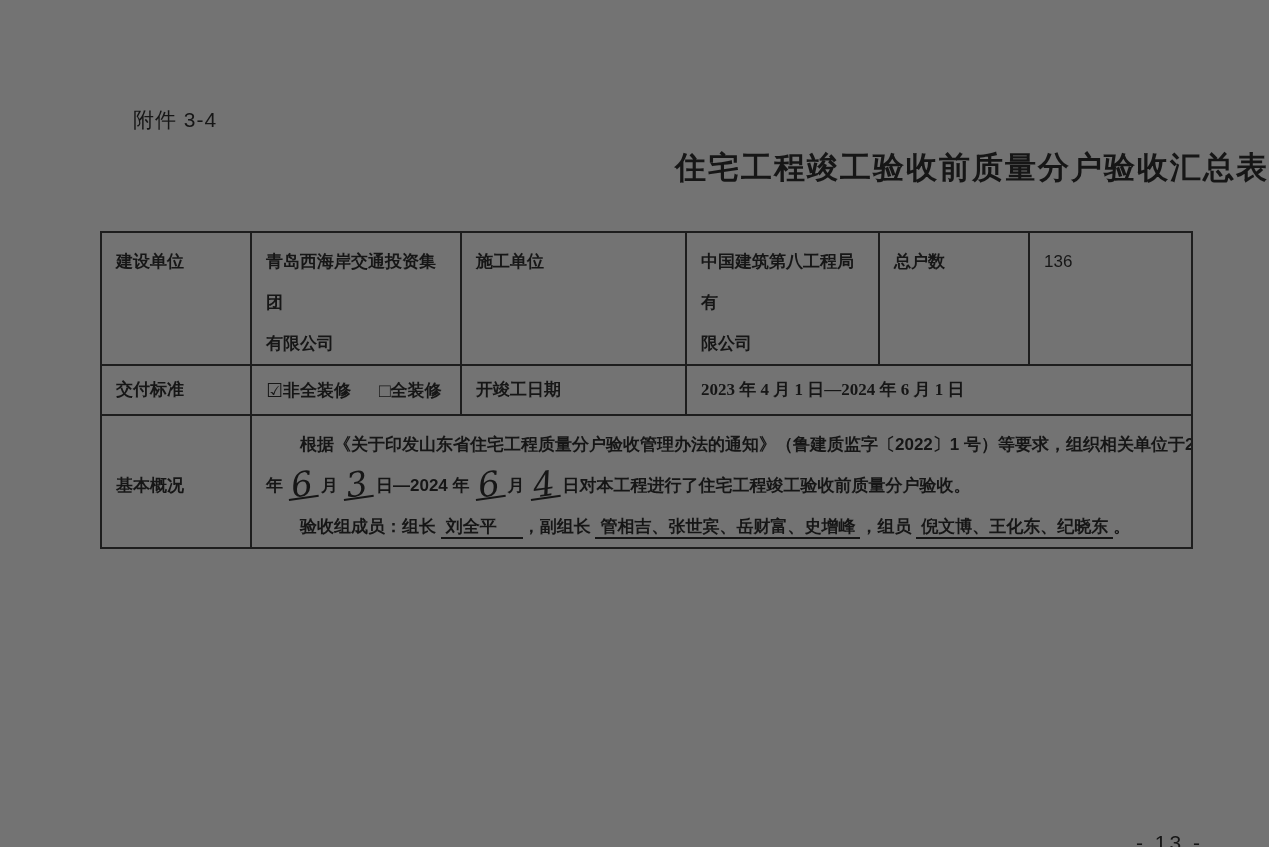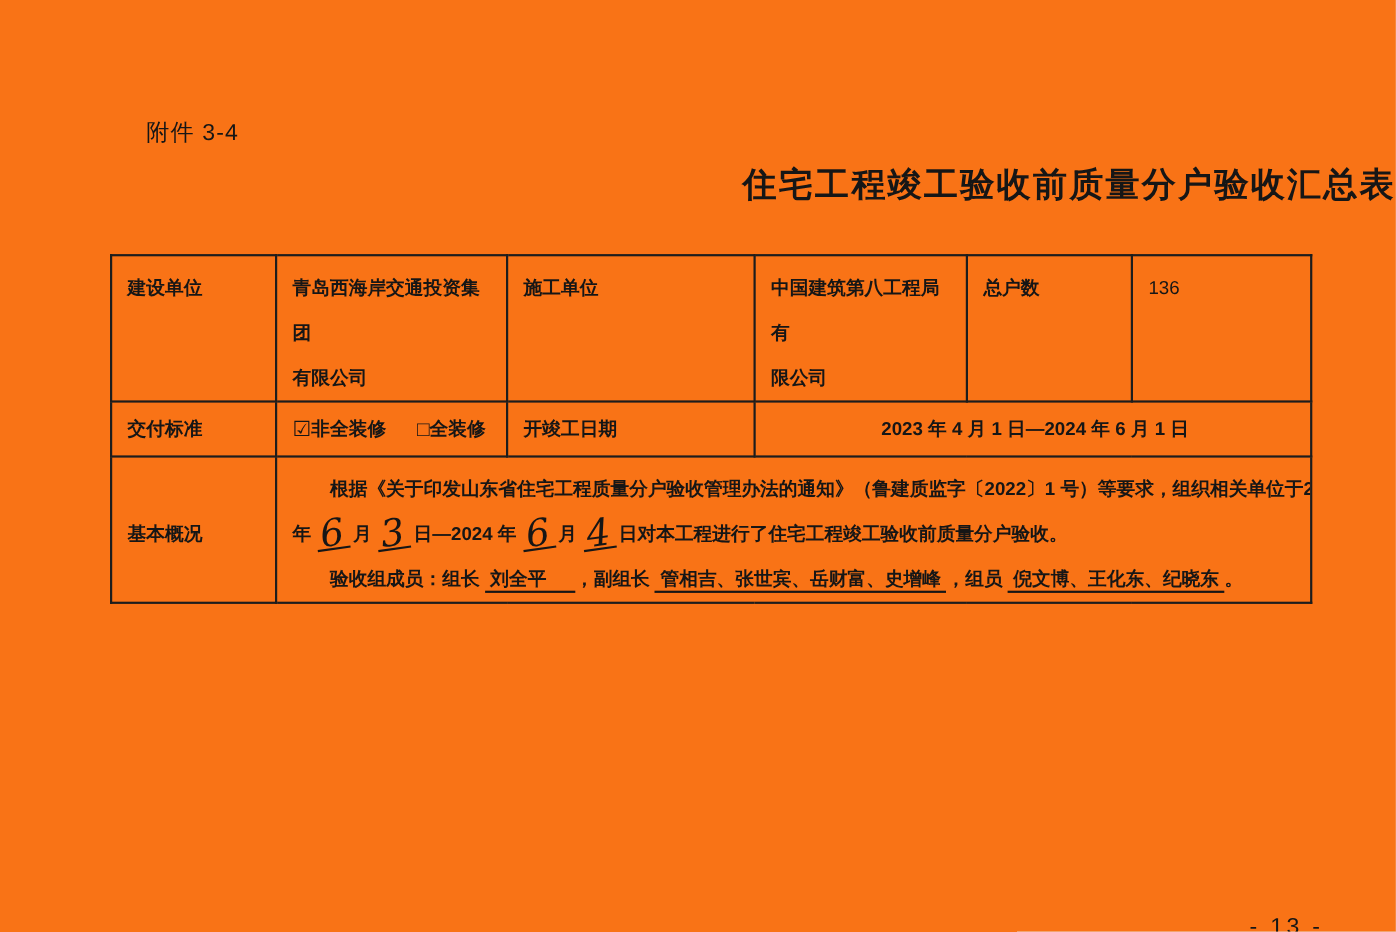--- a/index.html
+++ b/index.html
@@ -1,19 +1,19 @@
 <!DOCTYPE html>
 <html><head>
 <meta charset="utf-8">
 <style>
   html,body{margin:0;padding:0;background:#e8e8e8;}
   .page{
     position:relative;
     width:1269px;height:847px;
-    background:#f97316;
+    background:#737373;
     overflow:hidden;
     font-family:"Liberation Sans","DejaVu Sans",sans-serif;
     color:#161616;
   }
   .attachment-label{
     position:absolute;left:133px;top:106px;
     font-size:21px;font-weight:400;letter-spacing:1px;
   }
   .doc-title{
     position:absolute;left:0;right:0;top:147px;
@@ -32,21 +32,21 @@
     vertical-align:top;
     padding:8px 10px 0 14px;
     line-height:41px;
     overflow:hidden;
   }
   td.lbl{font-weight:700;}
   td.val{font-weight:700;}
   td.num{font-weight:400;}
   .wrap2{white-space:pre-line;}
   tr.mid td{vertical-align:middle;padding-top:0;padding-bottom:0;line-height:20px;}
-  td.center{text-align:center;font-weight:700;}
+  td.center{text-align:left;font-weight:700;font-family:Liberation Serif, serif;}
   .chk-cell{white-space:nowrap;font-weight:700;}
   .chk-box{font-size:19px;position:relative;top:1px;}
   .opt2{margin-left:28px;}
   td.overview-cell{padding:4px 12px 0 12px;line-height:41px;font-weight:700;vertical-align:top;}
   .ov-line{white-space:nowrap;}
   .indent{text-indent:2em;}
   .hw{
     display:inline-block;width:30px;text-align:center;
     font-family:"DejaVu Serif","Liberation Serif",serif;
     font-style:italic;font-weight:400;

